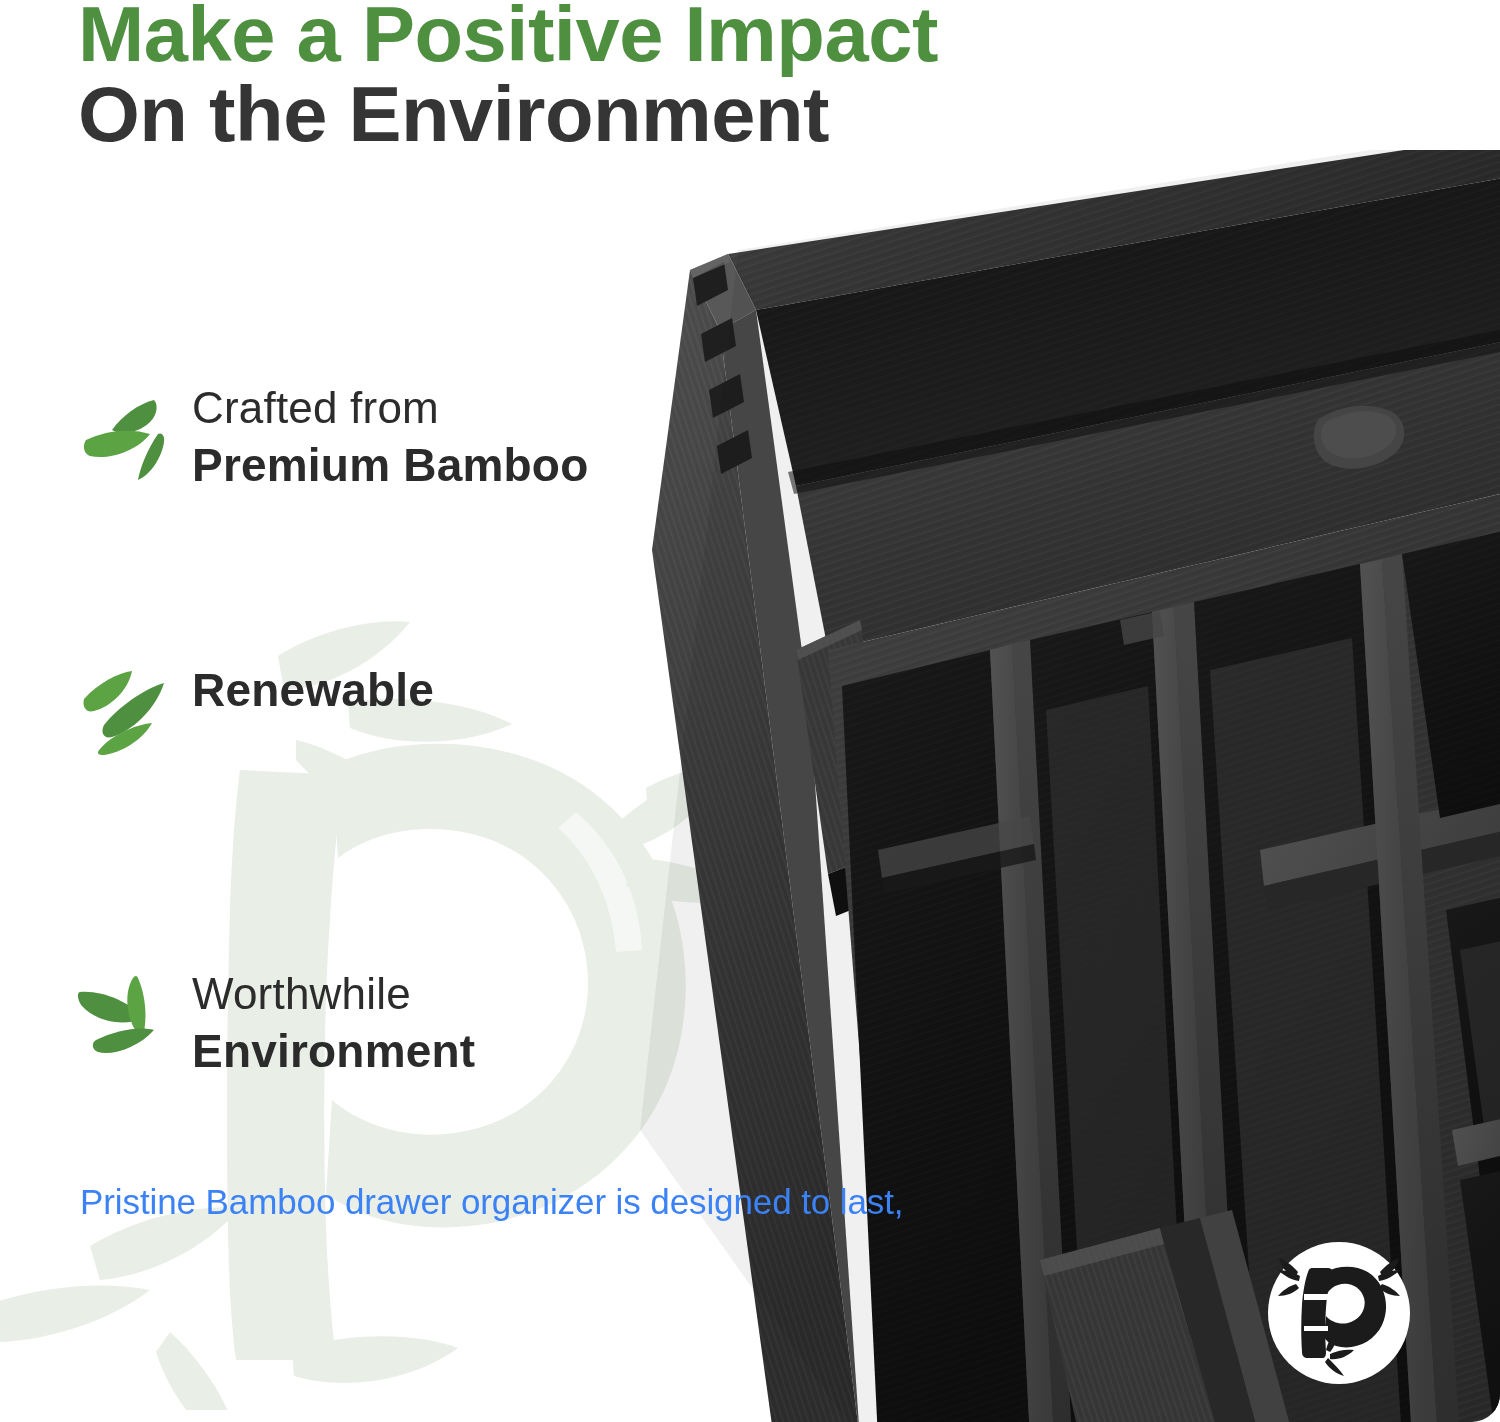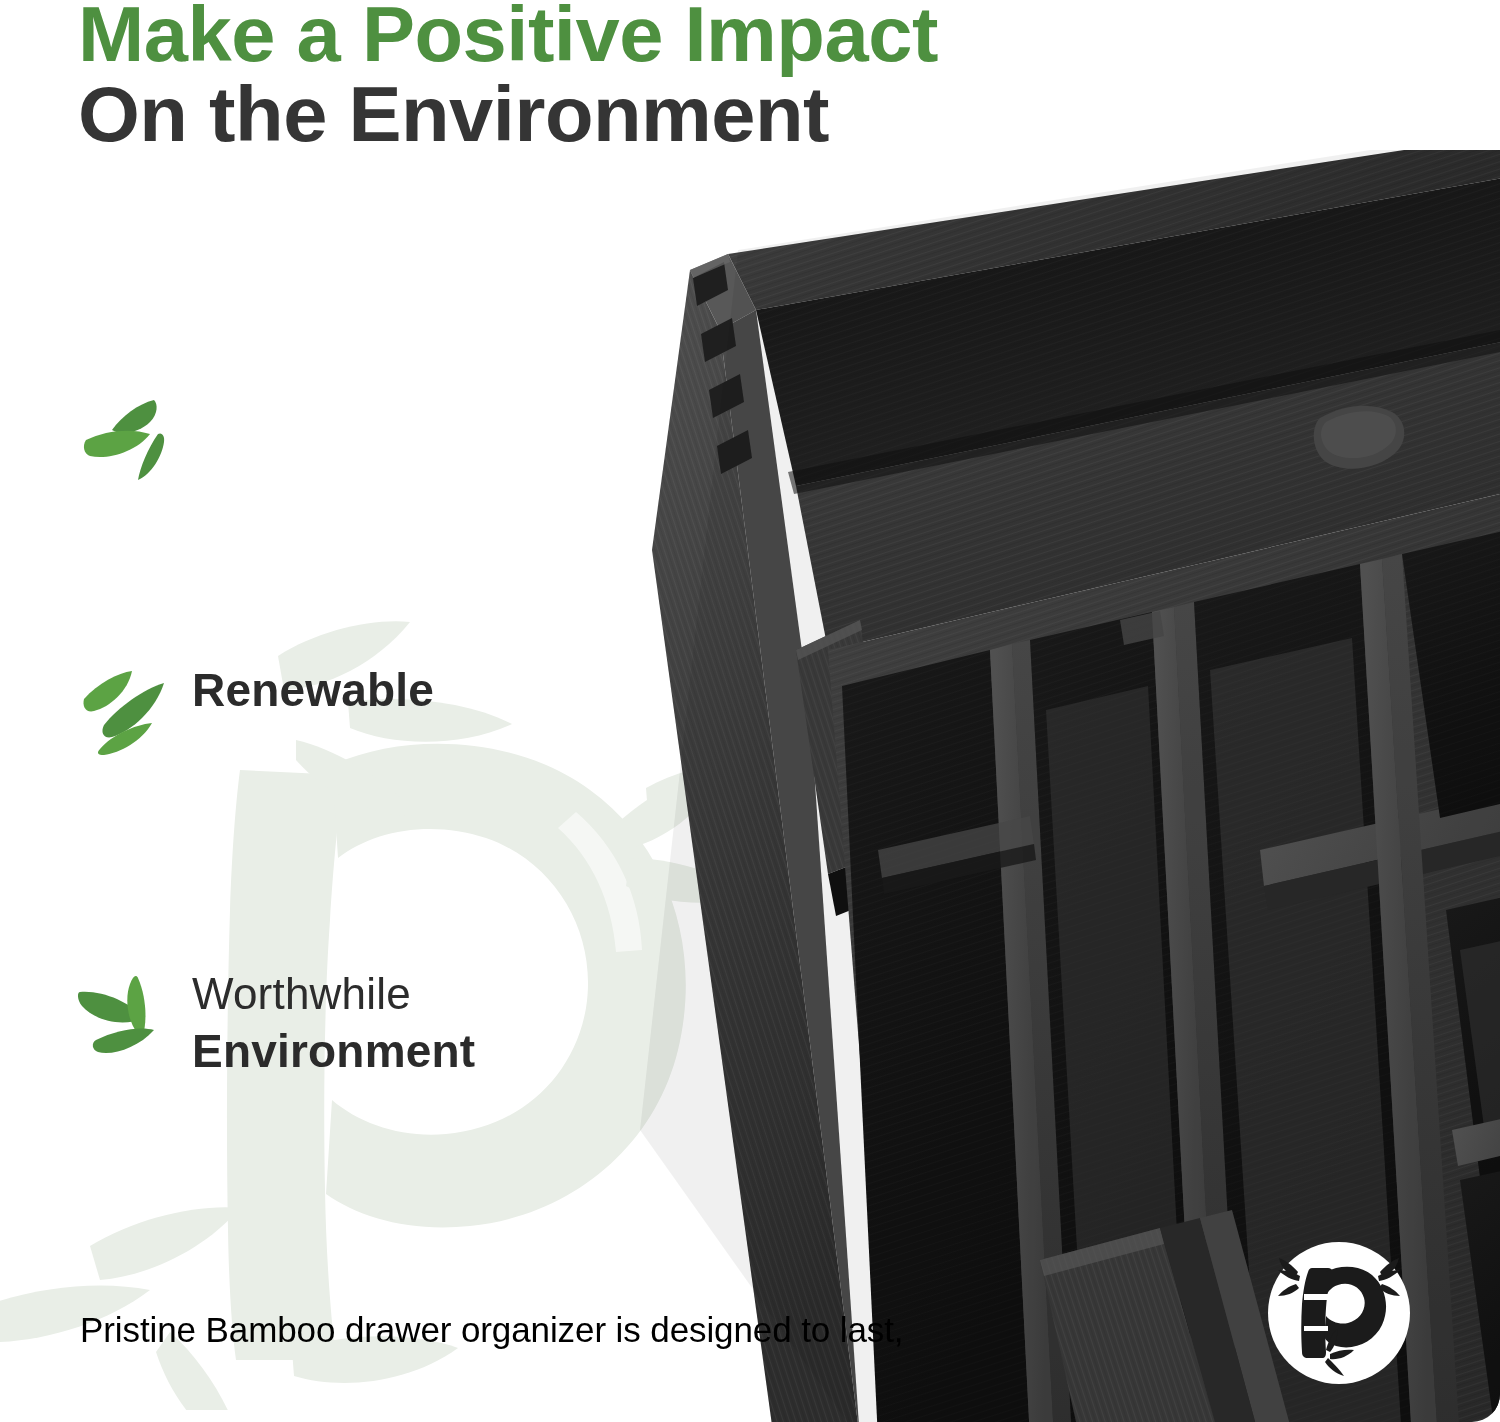--- a/index.html
+++ b/index.html
@@ -60,23 +60,23 @@
     font-size:46px;font-weight:bold;color:#2B2B2B;
     line-height:1.18;white-space:nowrap;letter-spacing:0.2px;margin-top:4px;
   }
 
   #bullet-0{top:378px;}
   #bullet-1{top:655px;}
   #bullet-2{top:932px;margin-top:32px;}
 
   
   .footer-note{
-    position:absolute;left:80px;top:1305px;z-index:6;
+    position:absolute;left:80px;top:1177px;z-index:6;
     width:1020px;
-    font-size:35px;line-height:1.40;color:#000000;
+    font-size:35px;line-height:1.40;color:#3b82f6;
     letter-spacing:-0.1px;
   }
   .footer-note span{display:block;white-space:nowrap;}
 
   
   .logo-badge{
     position:absolute;left:1268px;top:1242px;
     width:142px;height:142px;z-index:8;
   }
 </style>
@@ -281,20 +281,24 @@
   <div class="bullets">
 
     <div class="bullet" id="bullet-0">
       <svg class="bullet-icon" viewBox="0 0 96 104" xmlns="http://www.w3.org/2000/svg" aria-hidden="true">
         <g>
           <path d="M76 22 C60 26 44 38 34 52 C44 58 62 54 72 44 C80 36 80 26 76 22 Z" fill="#4E9040"></path>
           <path d="M8 62 C28 52 54 50 72 56 C58 74 30 82 12 78 C6 76 4 68 8 62 Z" fill="#5CA344"></path>
           <path d="M80 56 C70 70 62 90 60 102 C74 96 84 78 86 64 C87 58 84 54 80 56 Z" fill="#4E9040"></path>
         </g>
       </svg>
+      <div class="bullet-text">
+        <div class="b-line1">Crafted from</div>
+        <div class="b-line2">Premium Bamboo</div>
+      </div>
     </div>
 
     <div class="bullet" id="bullet-1">
       <svg class="bullet-icon" viewBox="0 0 96 104" xmlns="http://www.w3.org/2000/svg" aria-hidden="true">
         <g>
           <path d="M6 44 C20 28 40 18 54 16 C50 36 32 52 16 56 C8 58 4 52 6 44 Z" fill="#5CA344"></path>
           <path d="M26 70 C40 52 66 34 86 28 C78 54 54 76 34 82 C26 84 22 78 26 70 Z" fill="#4E9040"></path>
           <path d="M22 94 C34 80 56 70 74 68 C64 86 42 98 26 100 C20 100 18 98 22 94 Z" fill="#5CA344"></path>
         </g>
       </svg>

